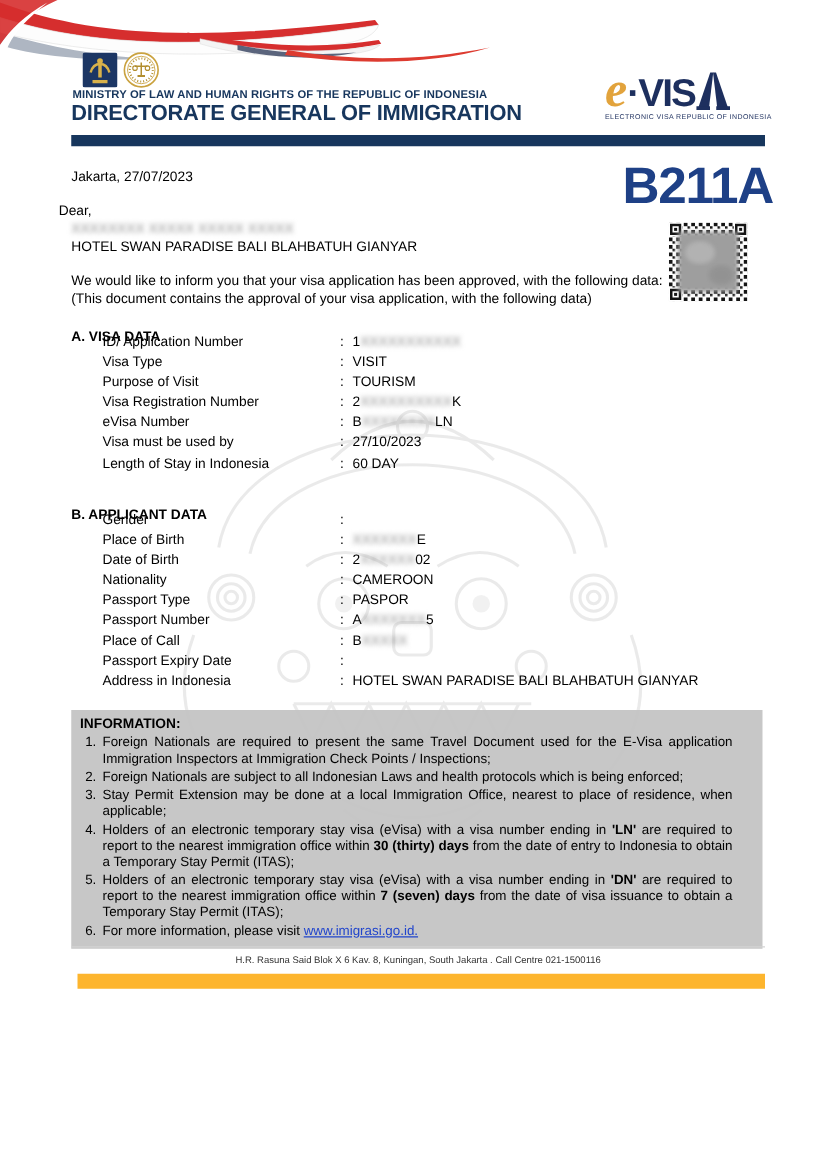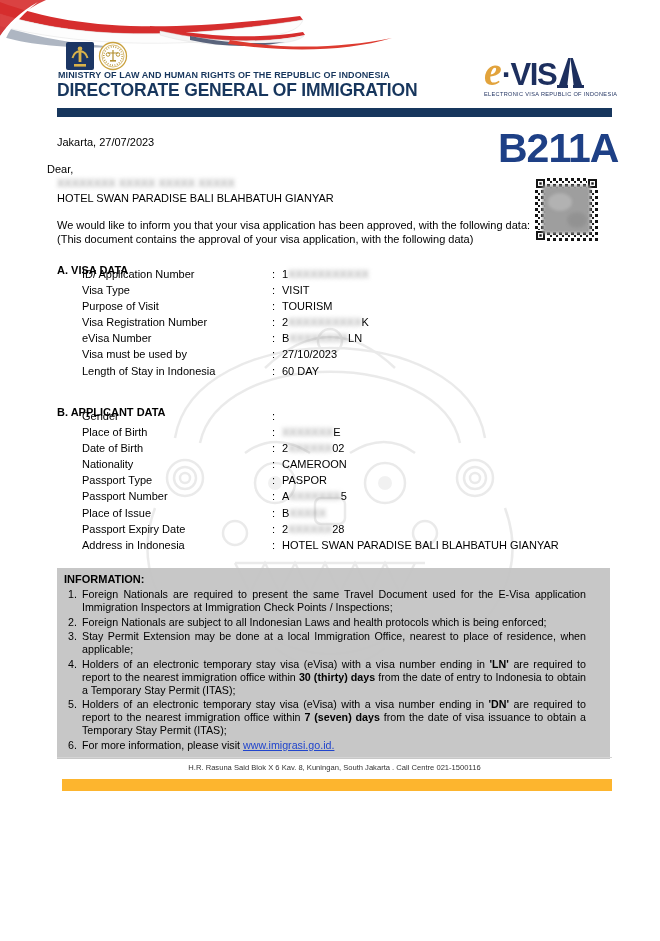--- a/index.html
+++ b/index.html
@@ -238,28 +238,27 @@
         <span class="dlabel">Passport Type</span>
         <span class="dcolon">:</span>
         <span class="dvalue">PASPOR</span>
       </div>
       <div class="drow">
         <span class="dlabel">Passport Number</span>
         <span class="dcolon">:</span>
         <span class="dvalue">A<span class="redact">XXXXXXX</span>5</span>
       </div>
       <div class="drow">
-        <span class="dlabel">Place of Issue</span>
+        <span class="dlabel">Place of Call</span>
         <span class="dcolon">:</span>
         <span class="dvalue">B<span class="redact">XXXXX</span></span>
       </div>
       <div class="drow">
         <span class="dlabel">Passport Expiry Date</span>
         <span class="dcolon">:</span>
-        <span class="dvalue">2<span class="redact">XXXXXX</span>28</span>
       </div>
       <div class="drow">
         <span class="dlabel">Address in Indonesia</span>
         <span class="dcolon">:</span>
         <span class="dvalue">HOTEL SWAN PARADISE BALI BLAHBATUH GIANYAR</span>
       </div>
     </div>
 
   <div class="abs info-box">
     <div class="info-head">INFORMATION:</div>

